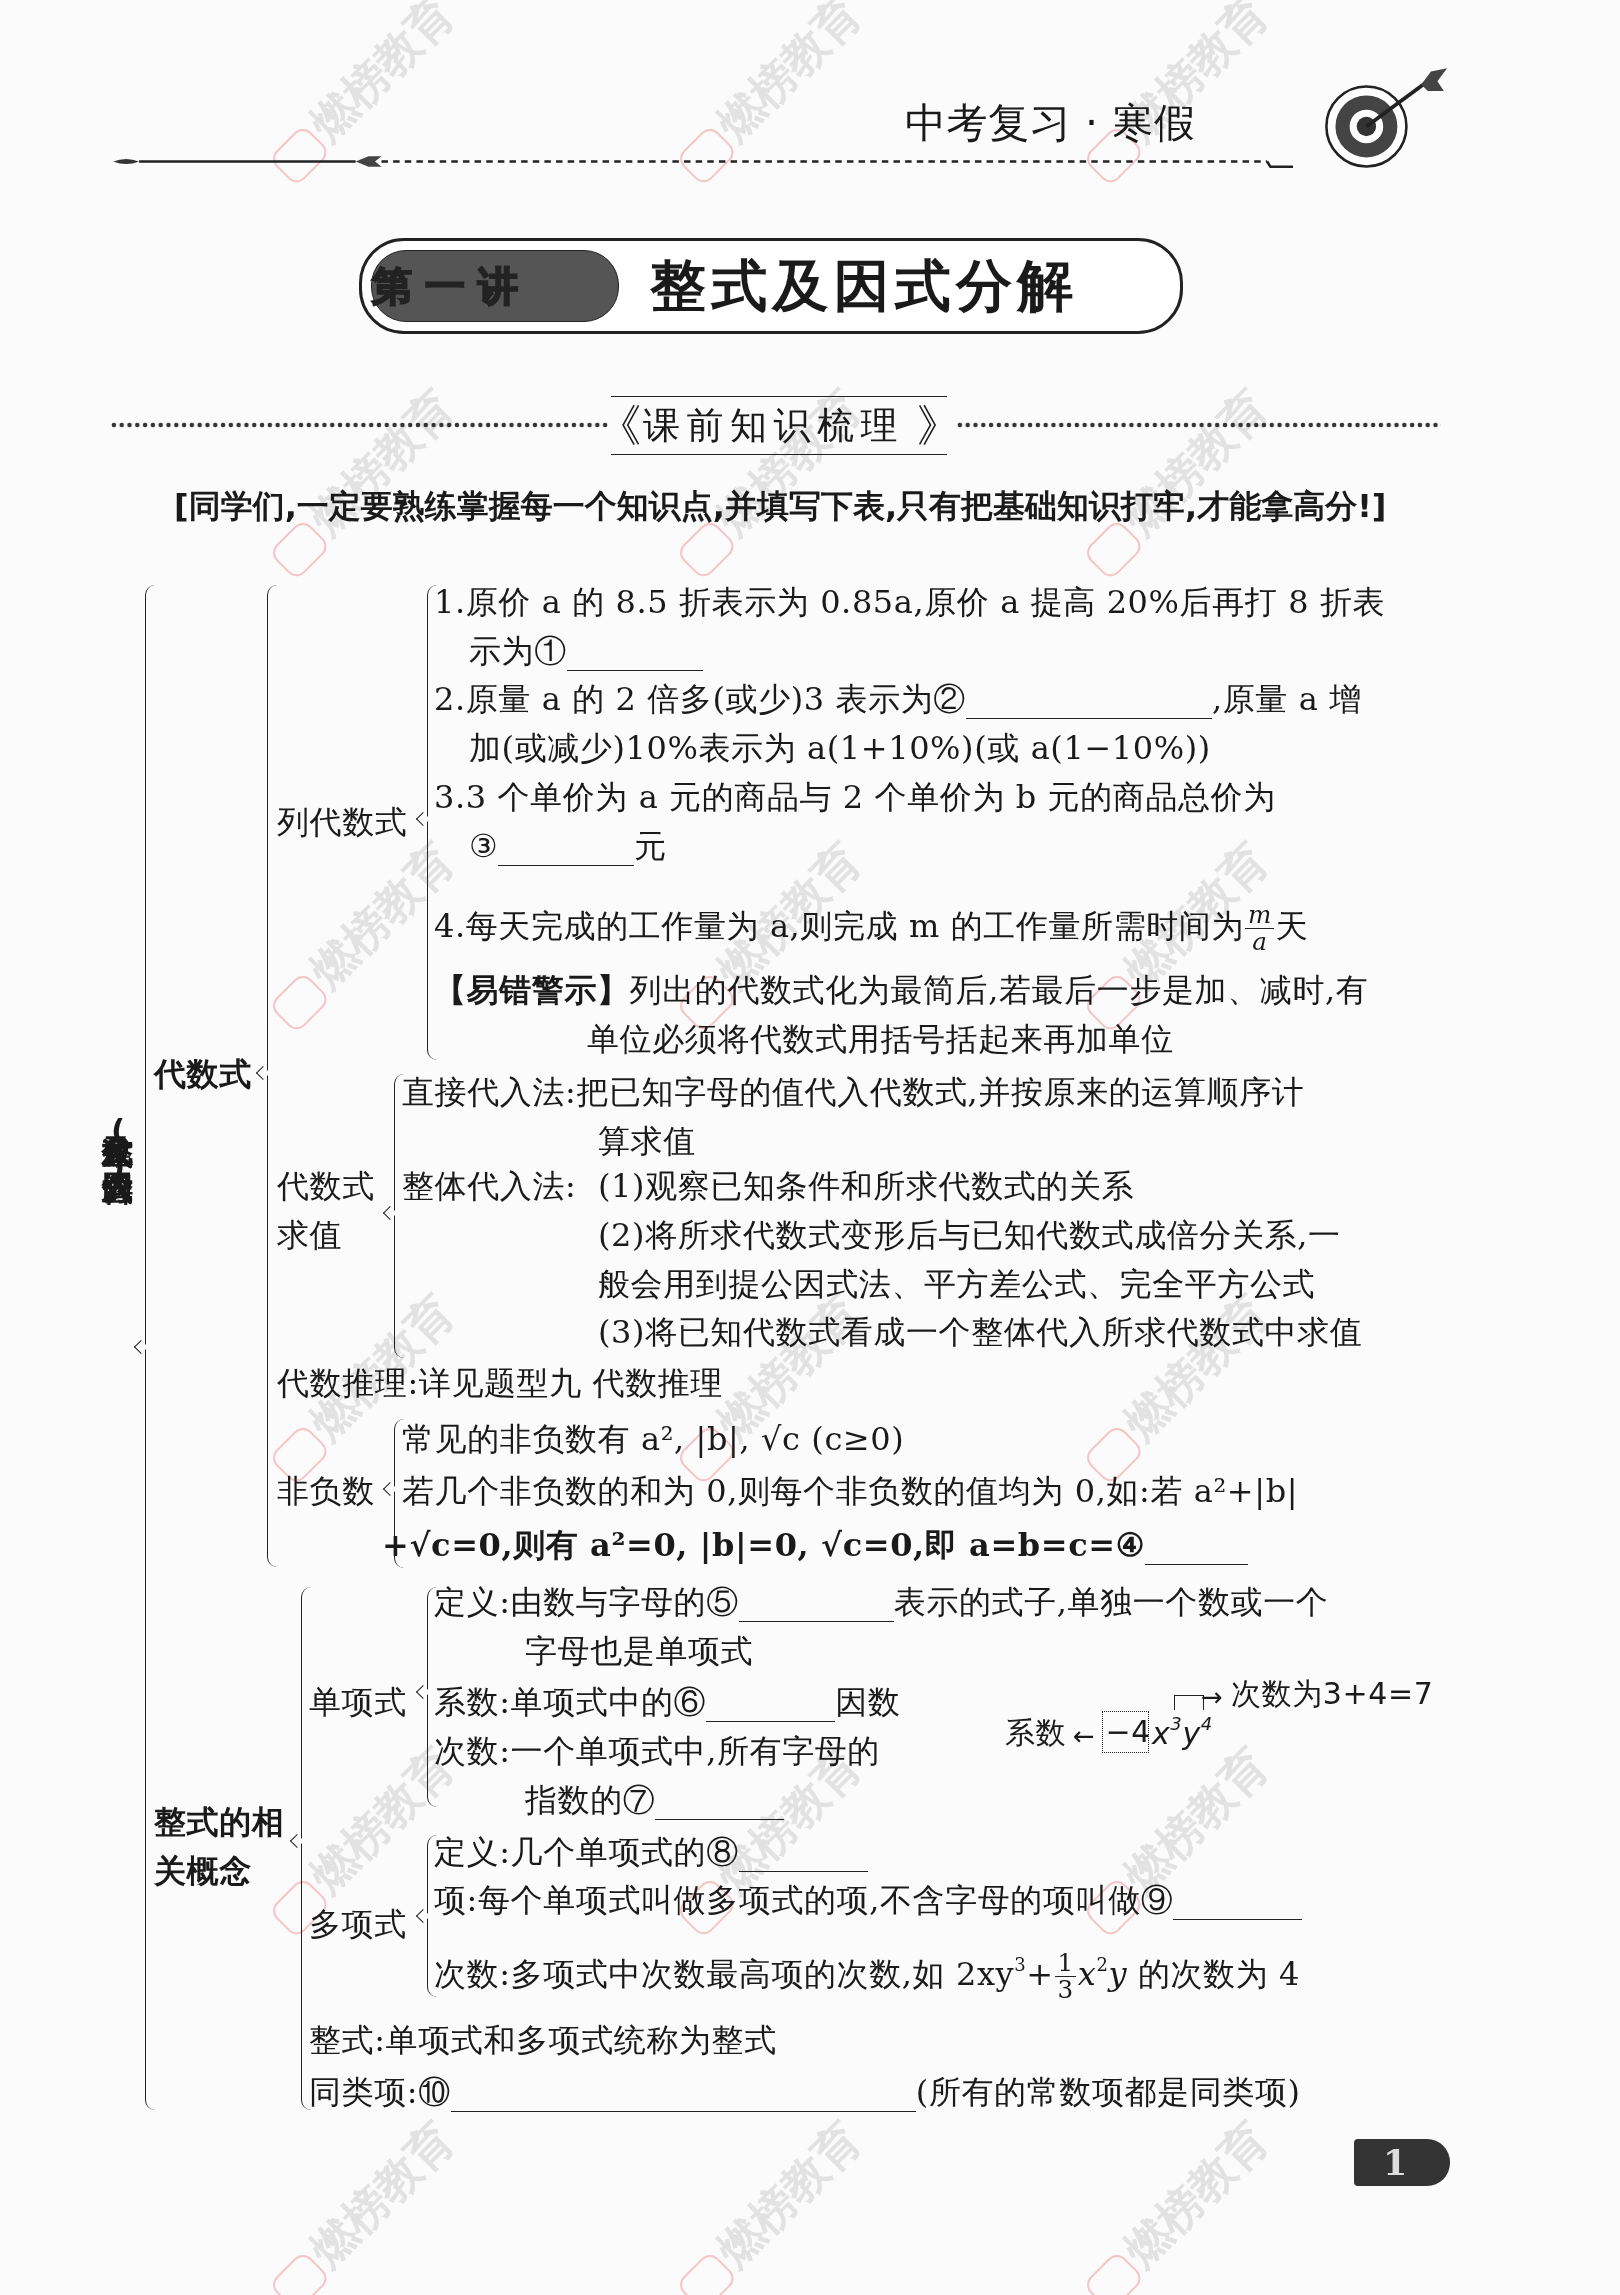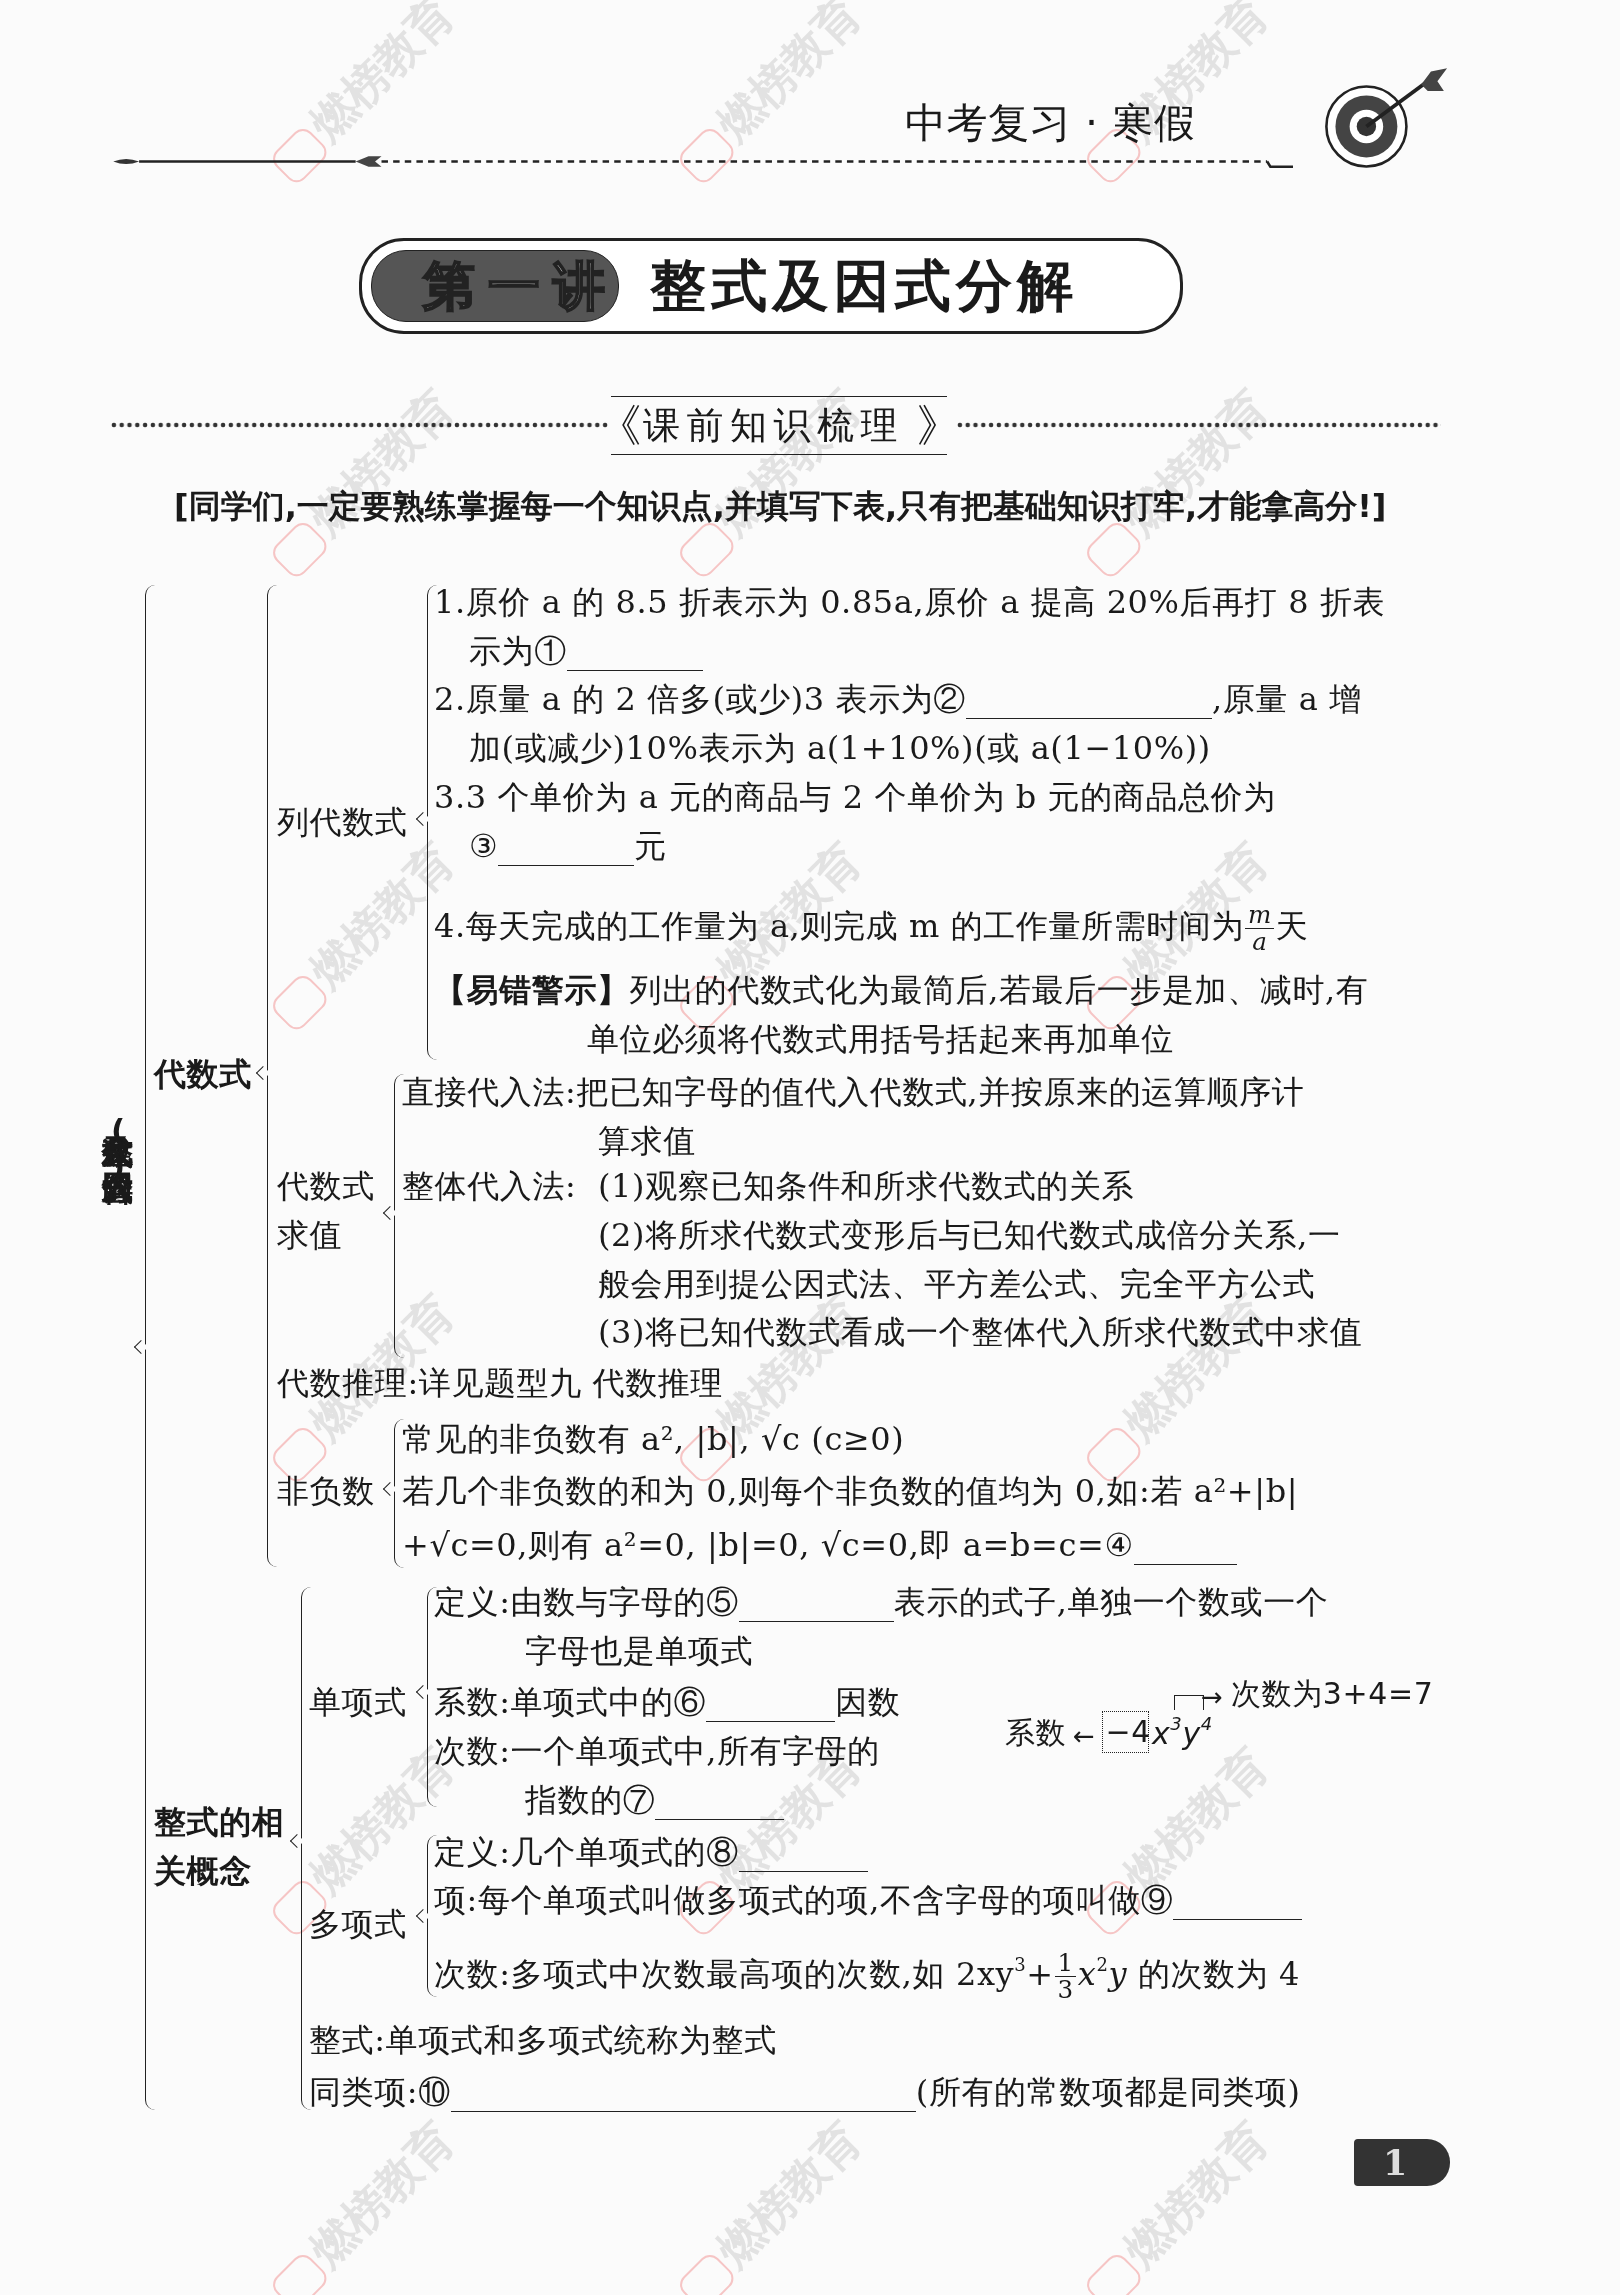--- a/index.html
+++ b/index.html
@@ -58,21 +58,21 @@
     <circle cx="75" cy="95" r="48" fill="#444"></circle>
     <circle cx="75" cy="95" r="26" fill="#fff"></circle>
     <circle cx="75" cy="95" r="15" fill="#333"></circle>
     <line x1="75" y1="95" x2="170" y2="25" stroke="#222" stroke-width="6"></line>
     <path d="M160 30 L175 10 L200 5 L185 25 L195 40 L170 40Z" fill="#444"></path>
   </svg>
 </div>
 
 <div class="abs" style="left:359px;top:238px;width:824px;height:96px;border:3.9px solid #222;border-radius:45px;box-sizing:border-box;background:#fff;">
   <div class="abs" style="left:9px;top:9px;width:246px;height:70px;background:#555;border-radius:35px;border:1.9px solid #222;">
-    <div class="t sans bold" style="left:0;right:0;top:9px;text-align:right;color:#fff;font-size:52px;line-height:52px;letter-spacing:13px;-webkit-text-stroke:1.9px #222;">第一讲</div>
+    <div class="t sans bold" style="left:0;right:0;top:9px;text-align:left;color:#fff;font-size:40px;line-height:52px;letter-spacing:13px;-webkit-text-stroke:1.9px #222;">第一讲</div>
   </div>
   <div class="t sans bold" style="left:288px;top:14.2px;font-size:56px;line-height:62px;letter-spacing:5.2px;">整式及因式分解</div>
 </div>
 
 <div class="abs" style="left:110px;top:420px;width:498px;height:9px;background:repeating-linear-gradient(90deg,#333 0 5.2px,transparent 5.2px 7.8px);clip-path:polygon(0 50%,0 50%,100% 50%);"></div>
 <div class="abs" style="left:110px;top:421px;width:498px;height:7.8px;background:radial-gradient(circle,#333 1.9px,transparent 2.6px) 0 0/7.8px 7.8px repeat-x;"></div>
 <div class="abs" style="left:956px;top:421px;width:485px;height:7.8px;background:radial-gradient(circle,#333 1.9px,transparent 2.6px) 0 0/7.8px 7.8px repeat-x;"></div>
 <div class="abs" style="left:611px;top:396px;width:336px;height:57px;border-top:1.9px double #222;border-bottom:1.9px double #222;">
   <div class="abs" style="left:-14.2px;top:3.9px;font-size:45px;line-height:49px;">《</div>
   <div class="abs" style="right:-14.2px;top:3.9px;font-size:45px;line-height:49px;">》</div>
@@ -125,21 +125,21 @@
 <div class="t" style="left:598px;top:1313px;">(3)将已知代数式看成一个整体代入所求代数式中求值</div>
 
 <div class="t" style="left:277px;top:1364px;">代数推理:详见题型九 代数推理</div>
 
 <div class="t" style="left:277px;top:1472px;">非负数</div>
 <div class="brace" style="left:394px;top:1419px;height:149px;width:9px;">
     <div class="tip" style="top:65px;"></div>
   </div>
 <div class="t" style="left:402px;top:1420px;">常见的非负数有 a², |b|, √c (c≥0)</div>
 <div class="t" style="left:402px;top:1472px;">若几个非负数的和为 0,则每个非负数的值均为 0,如:若 a²+|b|</div>
-<div class="t" style="left:402px;top:1526px;"><span>+√c=0,则有 a²=0, |b|=0, √c=0,即 a=b=c=</span><span>④</span><span class="blank" style="width:103px;"></span></div>
+<div class="t" style="left:382px;top:1526px;font-weight:bold;"><span>+√c=0,则有 a²=0, |b|=0, √c=0,即 a=b=c=</span><span>④</span><span class="blank" style="width:103px;"></span></div>
 
 <div class="t sans bold" style="left:154px;top:1803px;">整式的相</div>
 <div class="t sans bold" style="left:154px;top:1852px;">关概念</div>
 <div class="brace" style="left:301px;top:1587px;height:523px;width:9px;">
     <div class="tip" style="top:249px;"></div>
   </div>
 
 <div class="t" style="left:309px;top:1683px;">单项式</div>
 <div class="brace" style="left:427px;top:1587px;height:220px;width:9px;">
     <div class="tip" style="top:100px;"></div>

